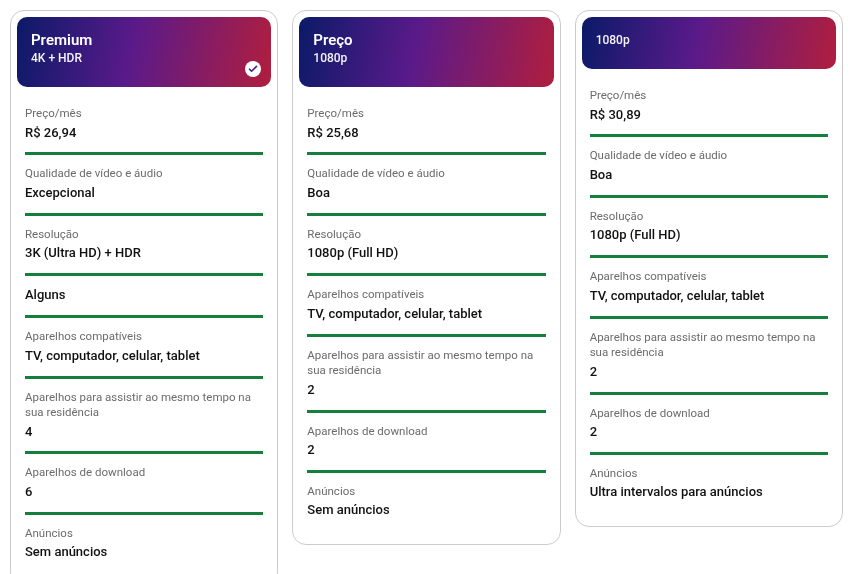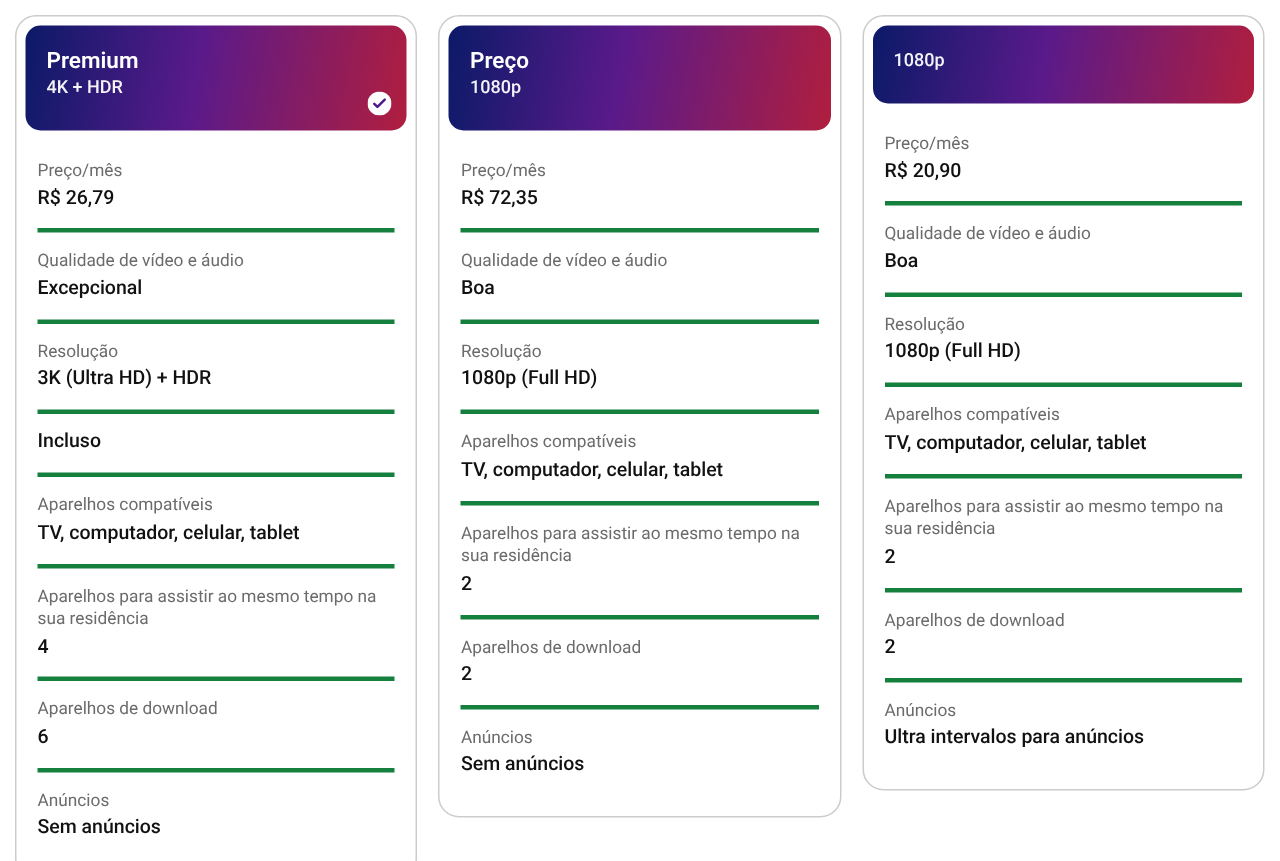--- a/index.html
+++ b/index.html
@@ -85,32 +85,32 @@
       <span class="check-badge">
         <svg viewBox="0 0 16 16" width="16" height="16">
             <circle cx="8" cy="8" r="8" fill="#fff"></circle>
             <path d="M4.5 8.2l2.1 2.1 4.9-4.9" fill="none" stroke="#4a1b8a" stroke-width="1.6" stroke-linecap="round" stroke-linejoin="round"></path>
           </svg>
       </span>
     </div>
     <div class="plan-body">
       <div class="spec">
           <div class="spec-label">Preço/mês</div>
-          <div class="spec-value">R$ 26,79</div>
+          <div class="spec-value">R$ 26,94</div>
         </div>
       <div class="spec">
           <div class="spec-label">Qualidade de vídeo e áudio</div>
           <div class="spec-value">Excepcional</div>
         </div>
       <div class="spec">
           <div class="spec-label">Resolução</div>
           <div class="spec-value">3K (Ultra HD) + HDR</div>
         </div>
       <div class="spec">
-          <div class="spec-value">Incluso</div>
+          <div class="spec-value">Alguns</div>
         </div>
       <div class="spec">
           <div class="spec-label">Aparelhos compatíveis</div>
           <div class="spec-value">TV, computador, celular, tablet</div>
         </div>
       <div class="spec">
           <div class="spec-label">Aparelhos para assistir ao mesmo tempo na sua residência</div>
           <div class="spec-value">4</div>
         </div>
       <div class="spec">
@@ -125,21 +125,21 @@
   </div>
 
   <div class="plan-card">
     <div class="plan-header">
       <div class="title">Preço</div>
       <div class="subtitle">1080p</div>
     </div>
     <div class="plan-body">
       <div class="spec">
           <div class="spec-label">Preço/mês</div>
-          <div class="spec-value">R$ 72,35</div>
+          <div class="spec-value">R$ 25,68</div>
         </div>
       <div class="spec">
           <div class="spec-label">Qualidade de vídeo e áudio</div>
           <div class="spec-value">Boa</div>
         </div>
       <div class="spec">
           <div class="spec-label">Resolução</div>
           <div class="spec-value">1080p (Full HD)</div>
         </div>
       <div class="spec">
@@ -161,21 +161,21 @@
     </div>
   </div>
 
   <div class="plan-card">
     <div class="plan-header">
       <div class="subtitle">1080p</div>
     </div>
     <div class="plan-body">
       <div class="spec">
           <div class="spec-label">Preço/mês</div>
-          <div class="spec-value">R$ 20,90</div>
+          <div class="spec-value">R$ 30,89</div>
         </div>
       <div class="spec">
           <div class="spec-label">Qualidade de vídeo e áudio</div>
           <div class="spec-value">Boa</div>
         </div>
       <div class="spec">
           <div class="spec-label">Resolução</div>
           <div class="spec-value">1080p (Full HD)</div>
         </div>
       <div class="spec">

